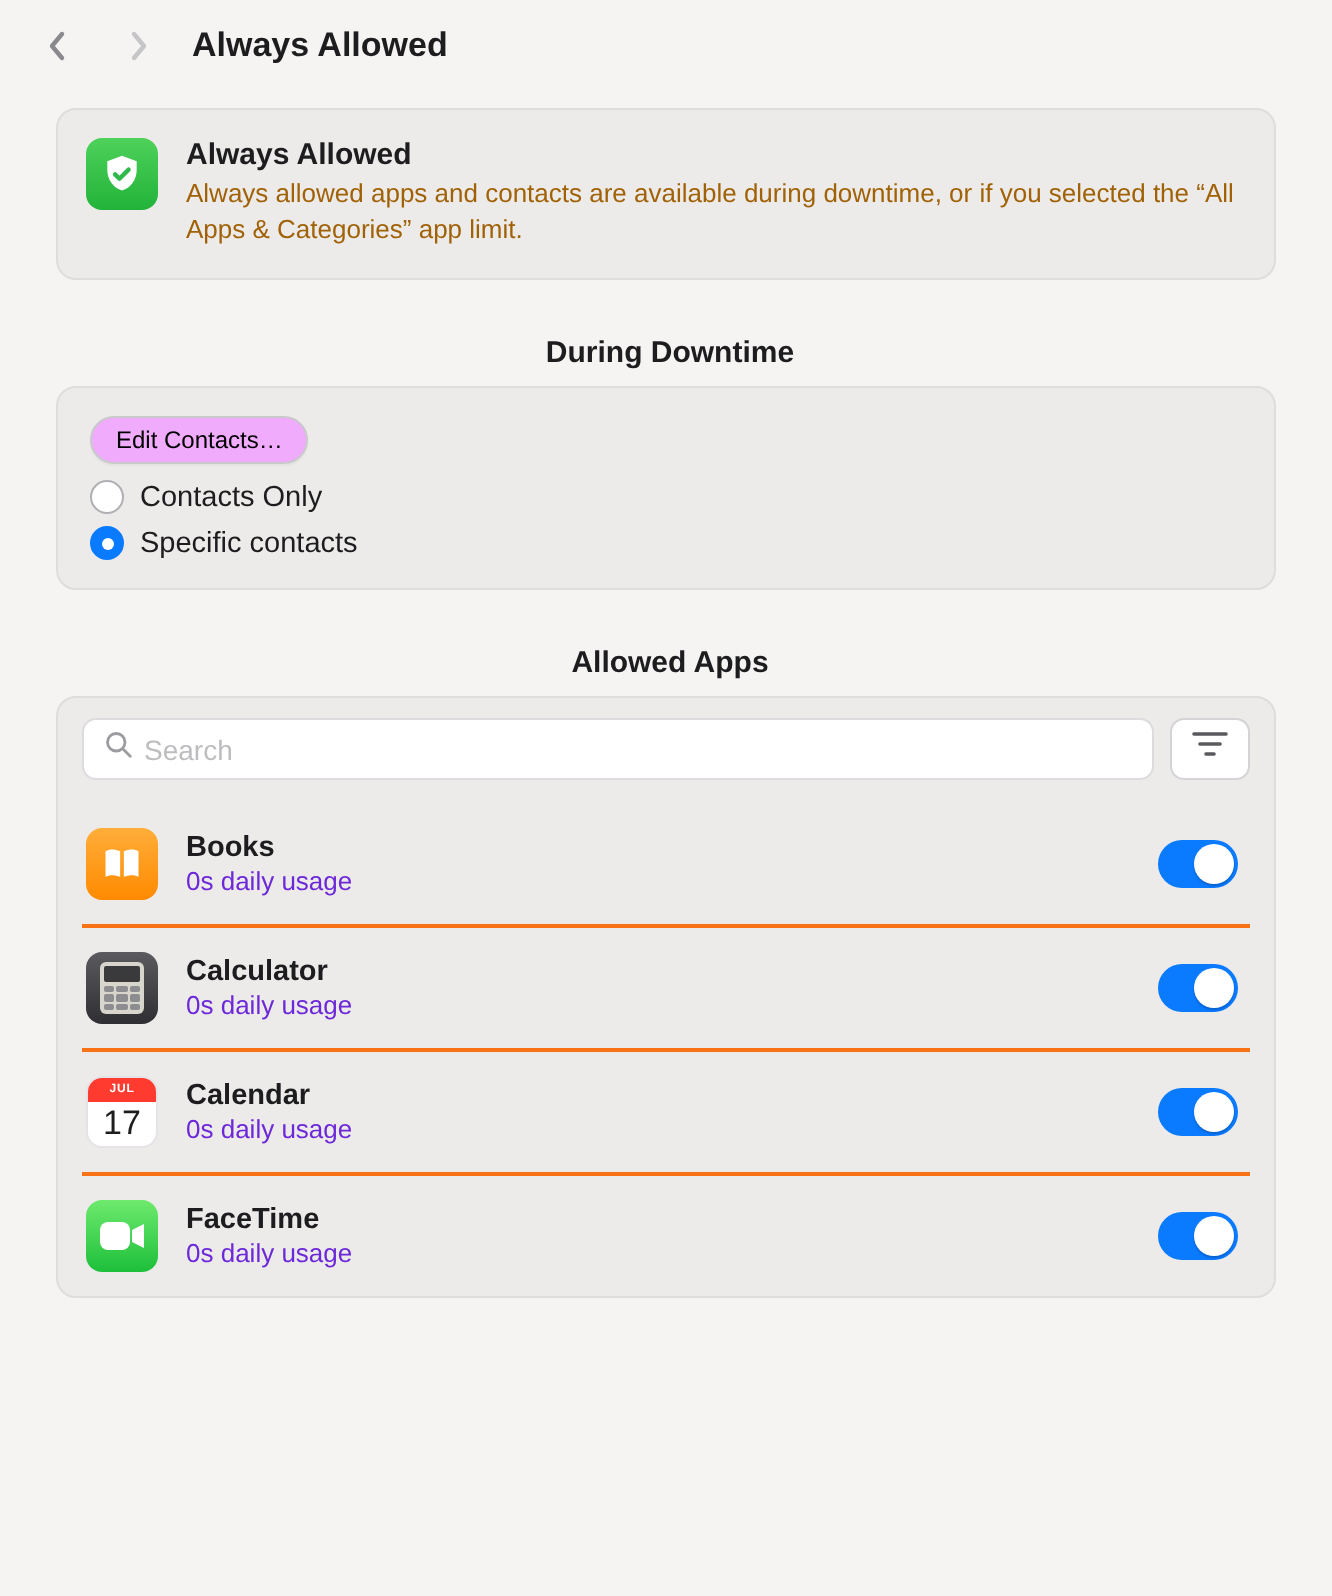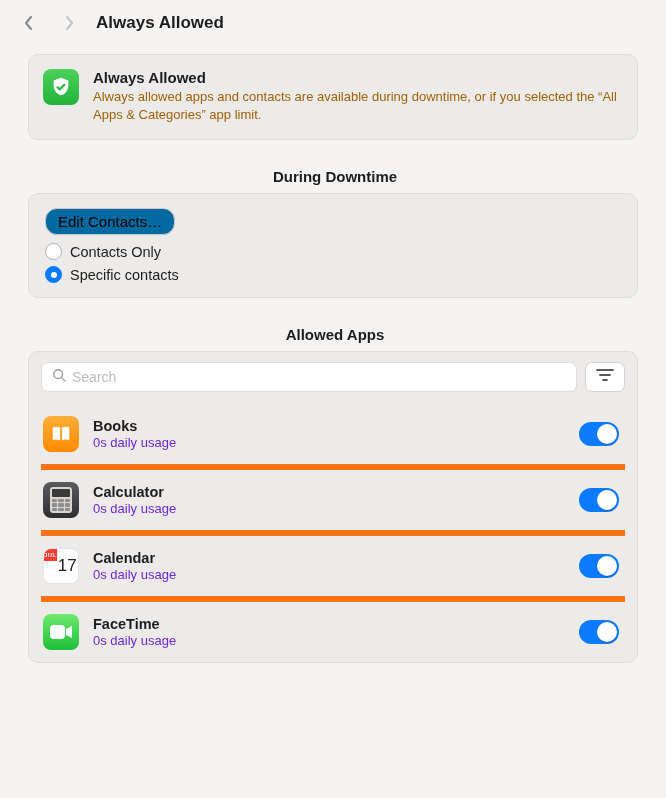--- a/index.html
+++ b/index.html
@@ -58,25 +58,25 @@
     font-size: 15px; font-weight: 700;
     margin: 28px 0 8px 4px;
     text-align: center;
   }
   .downtime-panel { padding: 14px 14px 14px 16px; }
   .dt-head { display: flex; align-items: flex-start; justify-content: space-between; gap: 12px; }
   .dt-head-left { flex: 1; }
   .dt-title { font-size: 14.5px; font-weight: 600; }
   .dt-desc { font-size: 13px; color: #6b6b6f; line-height: 1.3; margin-top: 2px; max-width: 400px; }
   .edit-btn {
-    background: #0369a1;
+    background: #f0abfc;
     border: 1px solid #c9c9cc;
     border-radius: 12px;
     padding: 4px 12px;
-    font-size: 15px;
+    font-size: 12px;
     box-shadow: 0 1px 1px rgba(0,0,0,0.04);
     white-space: nowrap;
     cursor: pointer;
   }
   .radio-row {
     display: flex; align-items: center; gap: 8px;
     margin-top: 8px;
     font-size: 14.5px;
   }
   .radio-row + .radio-row { margin-top: 6px; }
@@ -111,21 +111,21 @@
     border: 1px solid #d4d4d6;
     border-radius: 7px;
     display: flex; align-items: center; justify-content: center;
     cursor: pointer;
   }
   .filter-btn svg { width: 18px; height: 14px; color: #5a5a5e; }
   .app-list { margin-top: 12px; }
   .app-row {
     display: flex; align-items: center; gap: 14px;
     padding: 12px 6px 12px 2px;
-    border-bottom: 6px solid #f97316;
+    border-bottom: 2px solid #f97316;
   }
   .app-row:last-child { border-bottom: none; }
   .app-icon { width: 36px; height: 36px; flex-shrink:0; display:flex; align-items:center; justify-content:center; }
   .app-info { flex: 1; }
   .app-name { font-size: 14.5px; font-weight: 600; }
   .app-sub { font-size: 13px; color: #6d28d9; margin-top: 1px; }
   .switch {
     width: 40px; height: 24px; border-radius: 12px;
     background: #0a7aff;
     position: relative; cursor: pointer;
@@ -137,21 +137,21 @@
     box-shadow: 0 1px 1px rgba(0,0,0,0.2);
   }
   
   .ic-books { width:36px;height:36px;border-radius:8px;background:linear-gradient(#ffae3a,#ff8a00);display:flex;align-items:center;justify-content:center; }
   .ic-books svg{width:22px;height:22px;}
   .ic-calc { width:36px;height:36px;border-radius:8px;background:linear-gradient(#5a5a5f,#2f2f33);display:flex;align-items:center;justify-content:center; }
   .ic-calc-inner{width:22px;height:26px;background:#d8d5cc;border-radius:3px;display:grid;grid-template-rows:8px 1fr;padding:2px;gap:2px;}
   .ic-calc-screen{background:#3a3a3d;border-radius:1px;}
   .ic-calc-keys{display:grid;grid-template-columns:repeat(3,1fr);grid-template-rows:repeat(3,1fr);gap:1.2px;}
   .ic-calc-keys span{background:#8d8d91;border-radius:1px;}
-  .ic-cal { width:36px;height:36px;border-radius:8px;background:#fff;border:0.5px solid #e4e4e6;display:flex;flex-direction:row;overflow:hidden;}
+  .ic-cal { width:36px;height:36px;border-radius:8px;background:#fff;border:0.5px solid #e4e4e6;display:flex;flex-direction:column;overflow:hidden;}
   .ic-cal-top{height:12px;background:#ff3b30;display:flex;align-items:center;justify-content:center;color:#fff;font-size:6px;font-weight:700;letter-spacing:0.4px;}
   .ic-cal-day{flex:1;display:flex;align-items:center;justify-content:center;font-size:17px;font-weight:400;}
   .ic-ft { width:36px;height:36px;border-radius:8px;background:linear-gradient(#6eea6e,#1dbf3a);display:flex;align-items:center;justify-content:center;}
   .ic-ft svg{width:24px;height:16px;}
 </style>
 </head>
 <body>
 
 <div class="window">
   <div class="titlebar">

